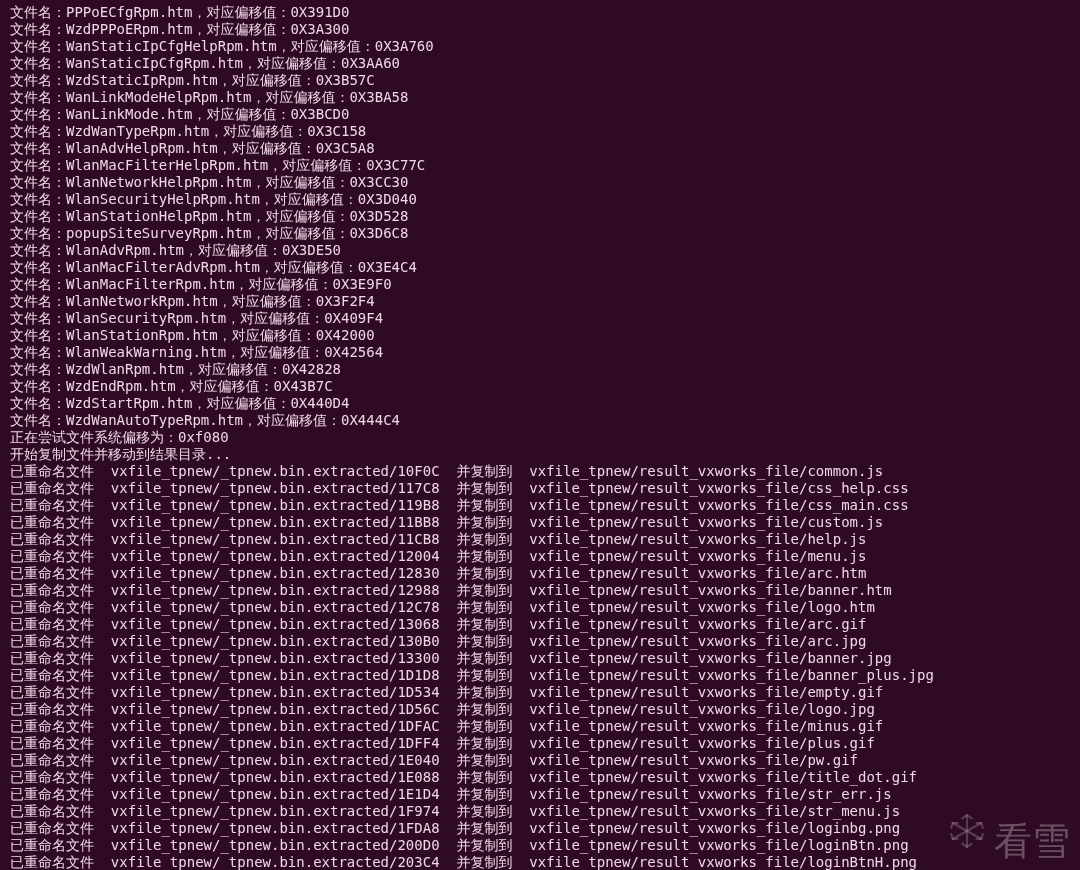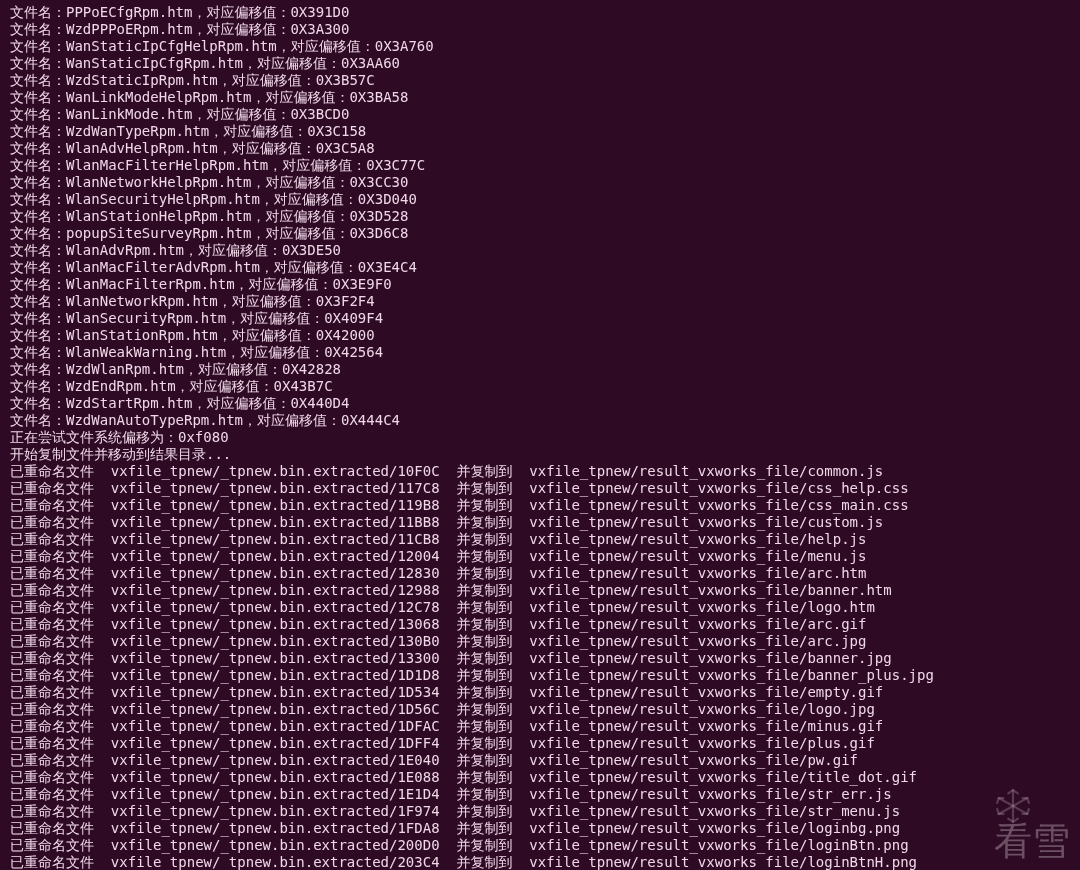--- a/index.html
+++ b/index.html
@@ -23,25 +23,24 @@
   }
   .line { display: block; }
   .watermark {
     position: absolute;
     right: 10px;
     bottom: 20px;
     color: rgba(220, 210, 215, 0.35);
     font-family: "PingFang SC", "Microsoft YaHei", sans-serif;
     font-size: 38px;
     display: flex;
-    align-items: flex-start;
+    align-items: flex-end;
     gap: 8px;
     z-index: 2;
     pointer-events: none;
-    flex-direction: column;
   }
   .watermark svg {
     width: 38px;
     height: 38px;
     opacity: 0.7;
   }
 </style>
 </head>
 <body>
 

